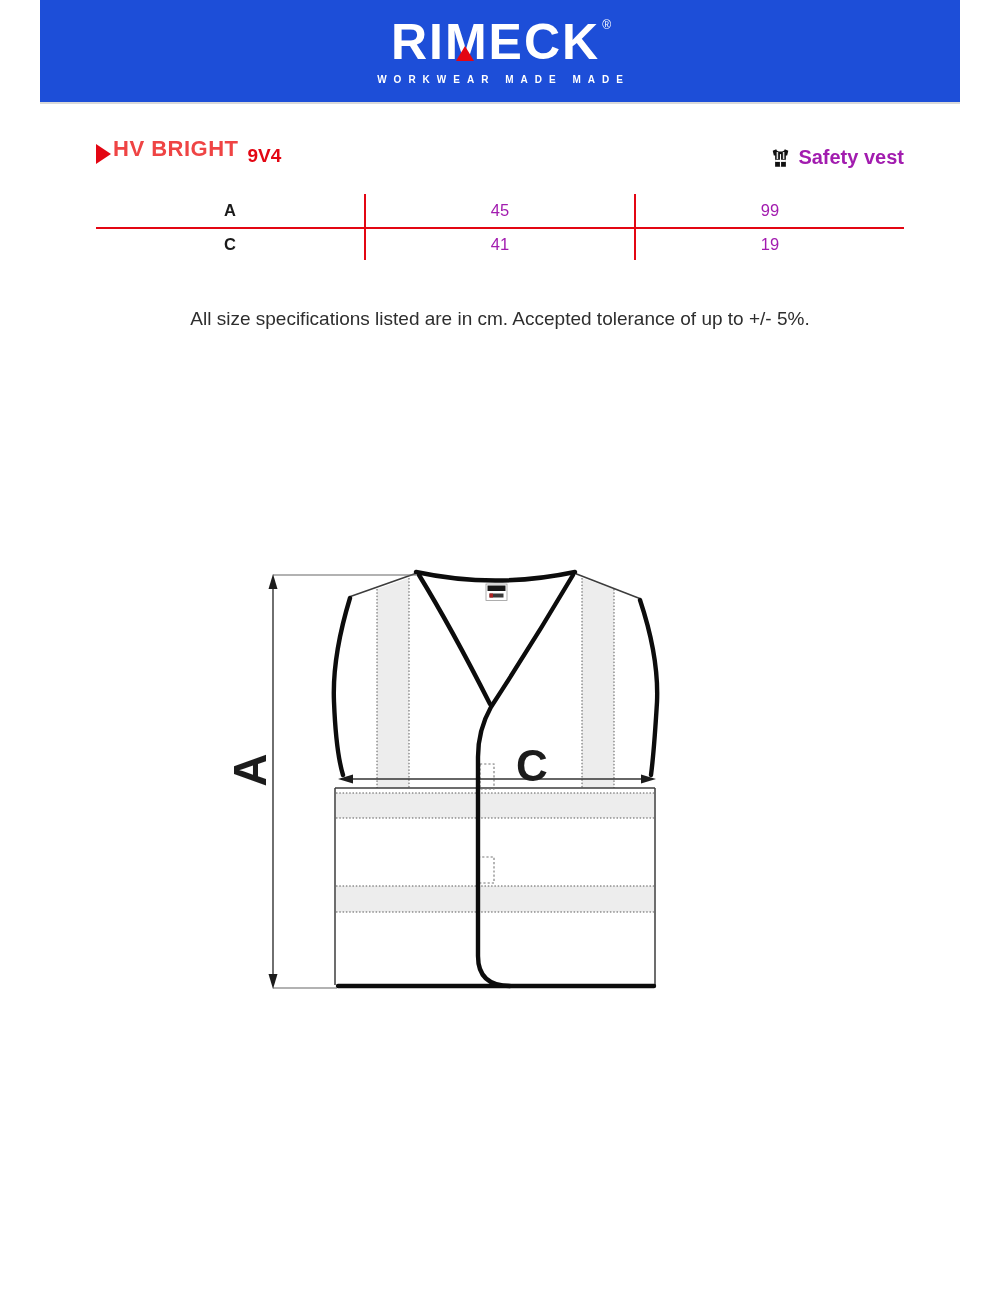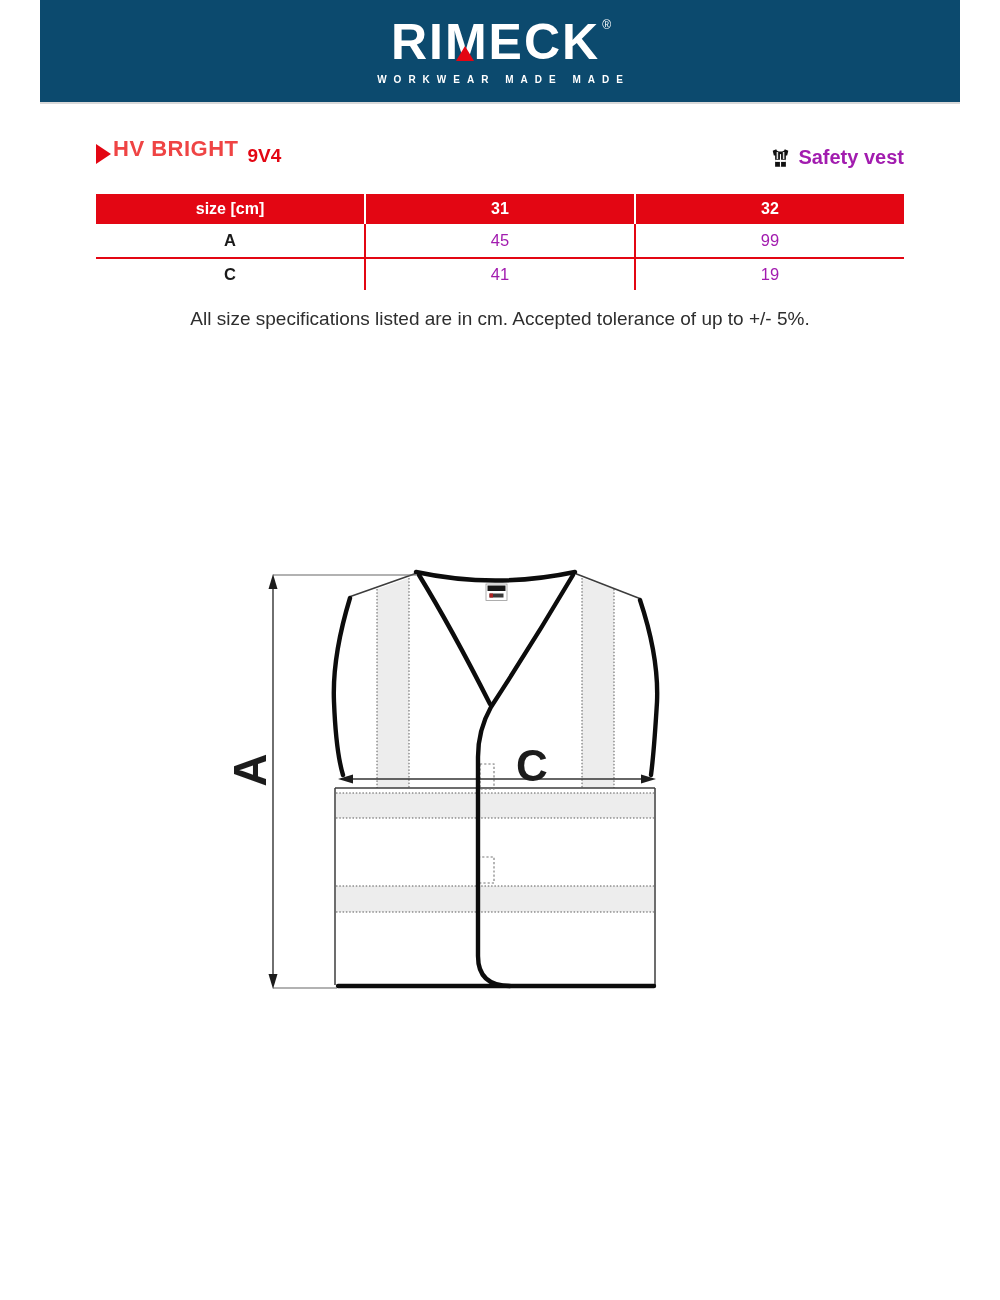--- a/index.html
+++ b/index.html
@@ -4,21 +4,21 @@
 <style>
   * { margin:0; padding:0; box-sizing:border-box; }
   html,body { background:#fff; }
   .page {
     position:relative; width:1000px; height:1300px; background:#fff;
     font-family:"Liberation Sans", sans-serif; overflow:hidden;
   }
   
   .topbar {
     position:absolute; left:40px; top:0; width:920px; height:104px;
-    background:#0c4a6e; border-bottom:2px solid #d9d9d9;
+    background:#1d4ed8; border-bottom:2px solid #d9d9d9;
     display:flex; flex-direction:column; align-items:center; justify-content:center;
   }
   .logo-line { position:relative; color:#fff; line-height:1; }
   .logo-text {
     position:relative; display:inline-block; font-weight:bold; font-size:50px;
     letter-spacing:2px; color:#fff;
   }
   .logo-tri {
     position:absolute; left:35.5%; bottom:6px; transform:translateX(-50%);
     width:0; height:0;
@@ -94,25 +94,20 @@
         <rect x="4.4" y="16" width="15.2" height="3" fill="#fff"></rect>
         <rect x="11.2" y="8" width="1.6" height="18" fill="#fff"></rect>
         <rect x="6.5" y="5" width="2.2" height="10" fill="#fff" opacity="0.85"></rect>
         <rect x="15.3" y="5" width="2.2" height="10" fill="#fff" opacity="0.85"></rect>
       </svg>
       <span class="category-label">Safety vest</span>
     </div>
   </div>
 
   <div class="size-table">
-    <div class="thead">
-      <div class="th">size [cm]</div>
-      <div class="th">31</div>
-      <div class="th">32</div>
-    </div>
     <div class="trow">
       <div class="td rowlabel">A</div>
       <div class="td">45</div>
       <div class="td">99</div>
     </div>
     <div class="trow row-sep">
       <div class="td rowlabel">C</div>
       <div class="td">41</div>
       <div class="td">19</div>
     </div>

